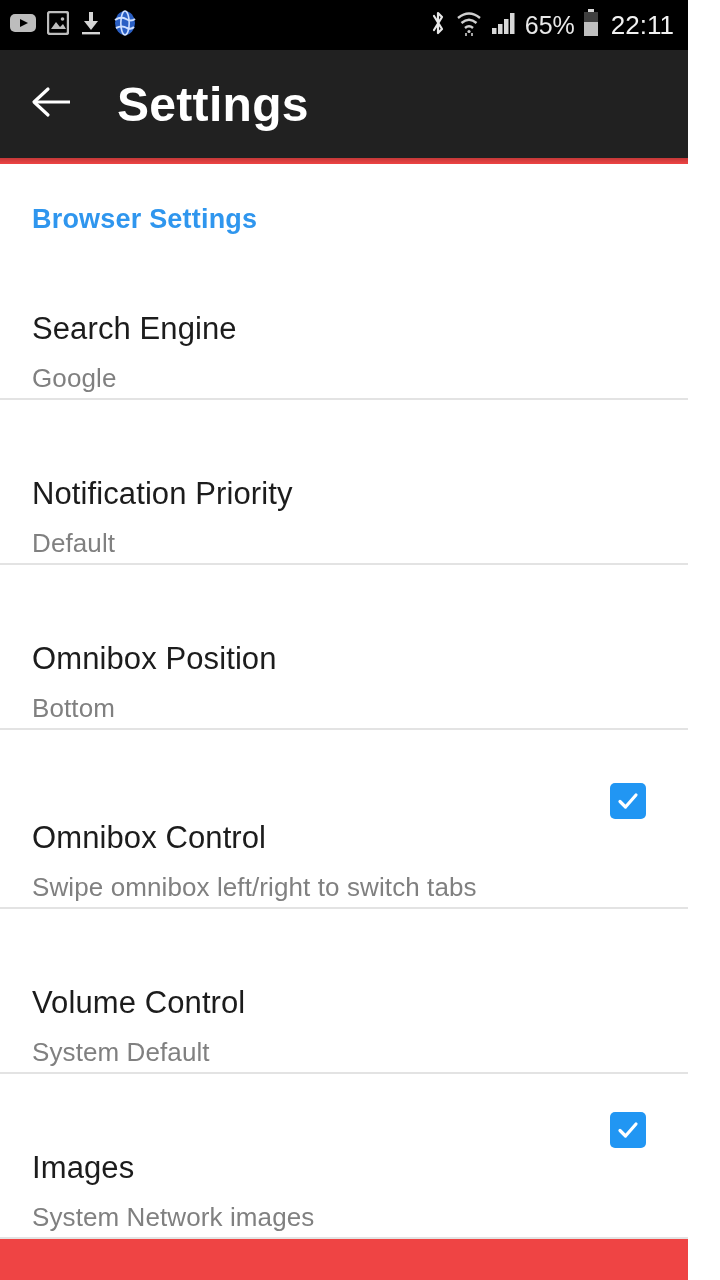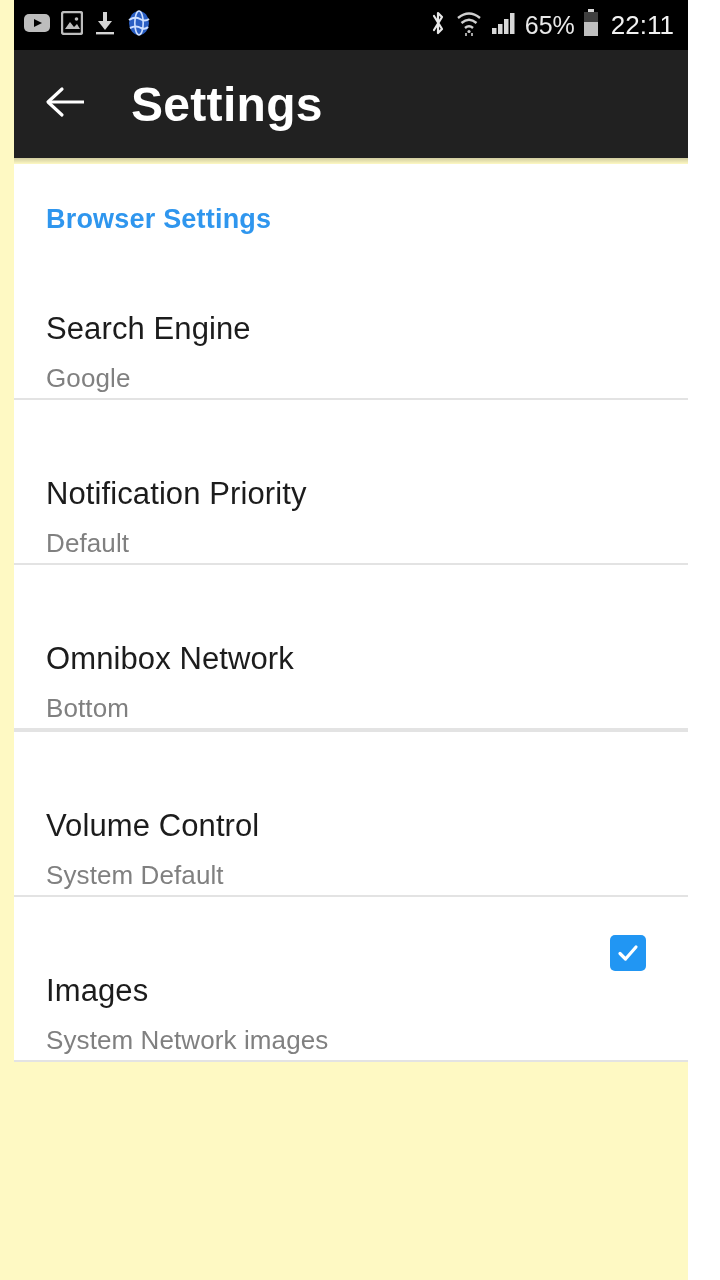--- a/index.html
+++ b/index.html
@@ -2,21 +2,21 @@
 <html><head>
 <meta charset="utf-8">
 <style>
   * { margin:0; padding:0; box-sizing:border-box; }
   html, body {
     width:720px; height:1280px;
     background:#ffffff;
     font-family:"Liberation Sans", sans-serif;
     overflow:hidden;
   }
-  #screen { position:relative; width:688px; height:1280px; background:#fef9c3;padding-left:14px; }
+  #screen { position:relative; width:688px; height:1280px; background:#ef4444; }
 
   
   .statusbar {
     height:50px; background:#000000;
     display:flex; align-items:center;
     padding:0 14px 0 10px;
   }
   .status-left { display:flex; align-items:center; gap:11px; }
   .status-right { margin-left:auto; display:flex; align-items:center; gap:8px; }
   .sb-icon { display:block; }
@@ -194,26 +194,39 @@
     <div class="row">
       <div class="row-text">
         <div class="row-title">Notification Priority</div>
         <div class="row-sub">Default</div>
       </div>
     </div>
     <div class="divider"></div>
 
     <div class="row">
       <div class="row-text">
-        <div class="row-title">Omnibox Network</div>
+        <div class="row-title">Omnibox Position</div>
         <div class="row-sub">Bottom</div>
       </div>
     </div>
     <div class="divider"></div>
 
+    <div class="row has-check tall">
+      <div class="row-text">
+        <div class="row-title">Omnibox Control</div>
+        <div class="row-sub">Swipe omnibox left/right to switch tabs</div>
+      </div>
+      <div class="check-wrap">
+        <div class="checkbox check-omnibox">
+          <svg width="24" height="24" viewBox="0 0 24 24">
+            <polyline points="4,12.5 9.5,18 20,6" stroke="#ffffff" stroke-width="3.2" fill="none" stroke-linecap="round" stroke-linejoin="round"></polyline>
+          </svg>
+        </div>
+      </div>
+    </div>
     <div class="divider"></div>
 
     <div class="row">
       <div class="row-text">
         <div class="row-title">Volume Control</div>
         <div class="row-sub">System Default</div>
       </div>
     </div>
     <div class="divider"></div>
 

